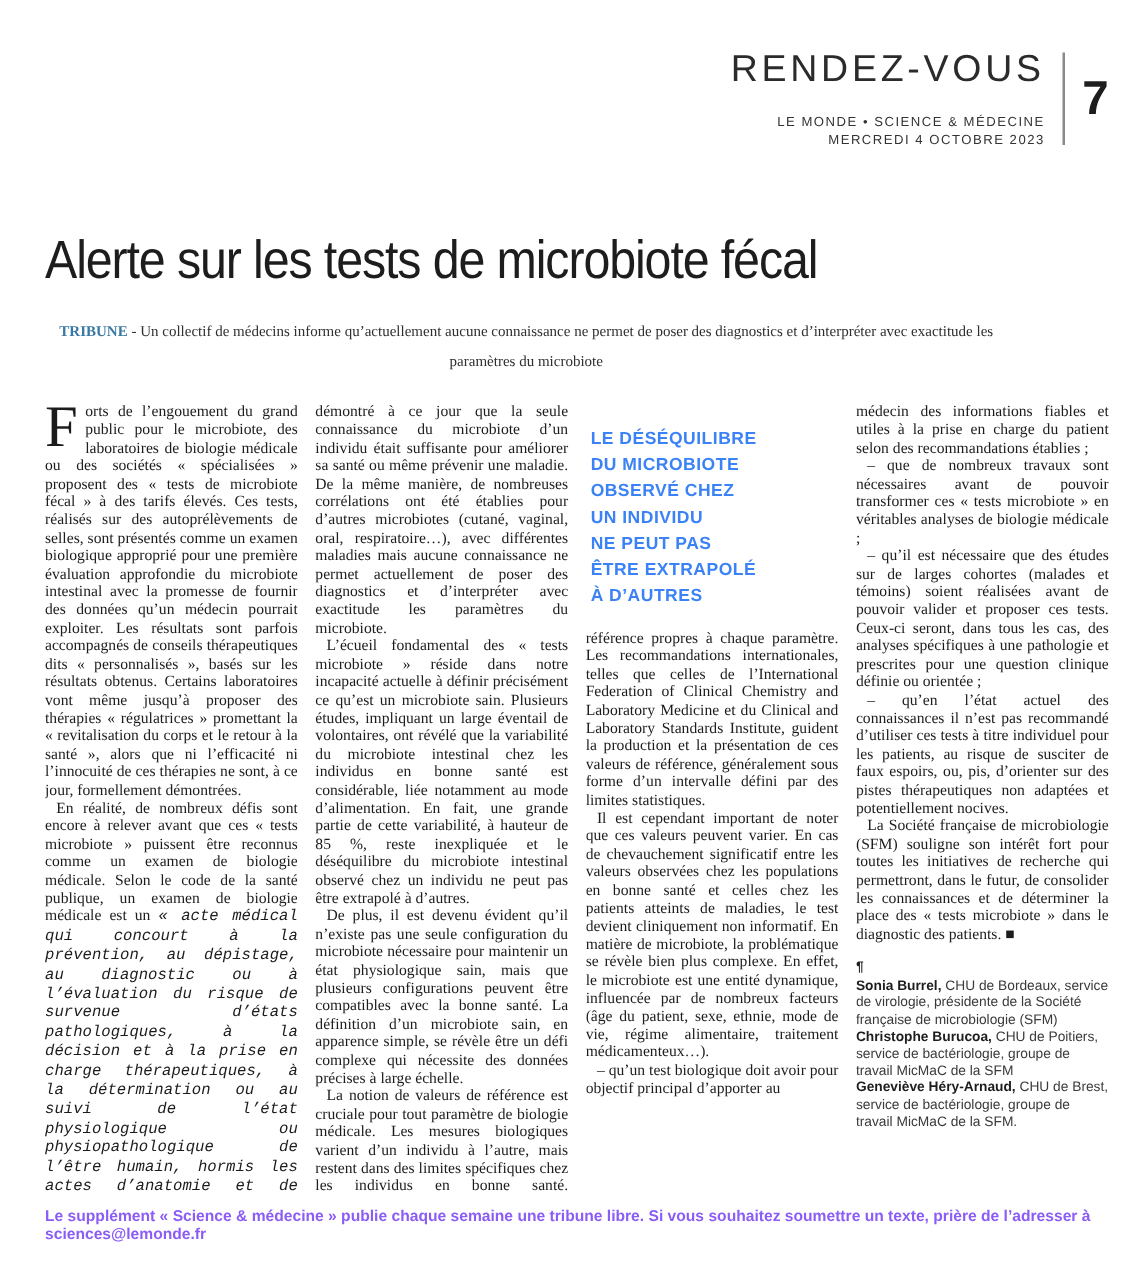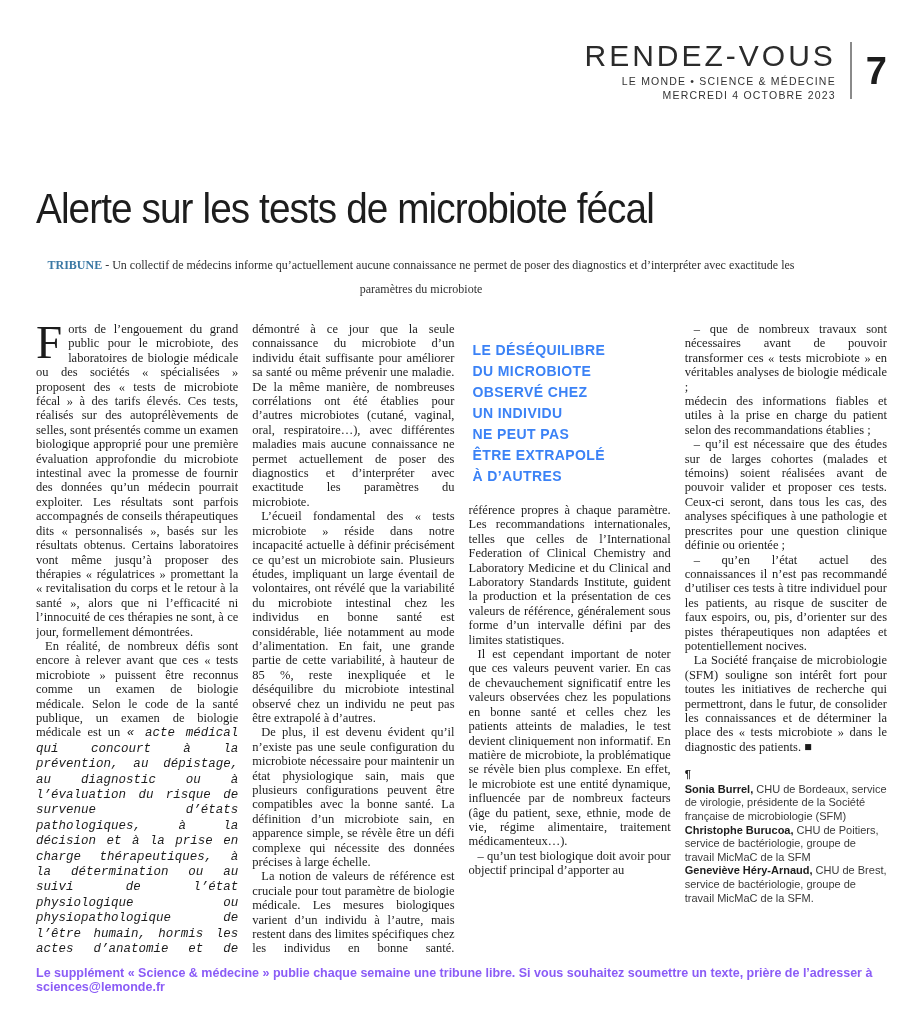--- a/index.html
+++ b/index.html
@@ -3,21 +3,21 @@
 <meta charset="utf-8">
 <style>
   html,body{margin:0;padding:0;background:#ffffff;}
   #page{position:relative;width:913px;height:1024px;background:#ffffff;overflow:hidden;
         font-family:"Liberation Serif",serif;color:#1c1c1c;}
 
   
   .masthead{position:absolute;top:40px;right:26px;display:flex;align-items:stretch;gap:14px;}
   .masthead-text{text-align:right;font-family:"Liberation Sans",sans-serif;}
   .section-name{font-size:30px;font-weight:300;letter-spacing:3px;color:#2b2b2b;line-height:32px;}
-  .pub-line{font-size:10.5px;letter-spacing:1.2px;color:#333;margin-top:3px;}
+  .pub-line{font-size:10.5px;letter-spacing:1.2px;color:#333;margin-top:20px;}
   .date-line{font-size:10.5px;letter-spacing:1.2px;color:#333;margin-top:2px;}
   .mast-rule{width:2px;background:#8a8a8a;margin:2px 0;}
   .page-num{font-family:"Liberation Sans",sans-serif;font-size:38px;font-weight:700;color:#1d1d1d;
             align-self:center;line-height:1;}
 
   
   .headline{position:absolute;top:184px;left:36px;width:860px;
             font-family:"Liberation Sans",sans-serif;font-weight:300;font-size:43px;
             letter-spacing:-1px;color:#1d1d1d;transform:scaleX(0.90);transform-origin:left;
             white-space:nowrap;}
@@ -100,22 +100,22 @@
 ÊTRE EXTRAPOLÉ
 À D’AUTRES</div>
       <div>
           <p class="para"><span>référence propres à chaque paramètre. Les recommandations internationales, telles que celles de l’International Federation of Clinical Chemistry and Laboratory Medicine et du Clinical and Laboratory Standards Institute, guident la production et la présentation de ces valeurs de référence, généralement sous forme d’un intervalle défini par des limites statistiques.</span></p>
           <p class="para indent"><span>Il est cependant important de noter que ces valeurs peuvent varier. En cas de chevauchement significatif entre les valeurs observées chez les populations en bonne santé et celles chez les patients atteints de maladies, le test devient cliniquement non informatif. En matière de microbiote, la problématique se révèle bien plus complexe. En effet, le microbiote est une entité dynamique, influencée par de nombreux facteurs (âge du patient, sexe, ethnie, mode de vie, régime alimentaire, traitement médicamenteux…).</span></p>
           <p class="para indent"><span>– qu’un test biologique doit avoir pour objectif principal d’apporter au</span></p>
         </div>
     </div>
     <div class="col">
       <div>
+          <p class="para"><span>médecin des informations fiables et utiles à la prise en charge du patient selon des recommandations établies ;</span></p>
           <p class="para indent"><span>– que de nombreux travaux sont nécessaires avant de pouvoir transformer ces « tests microbiote » en véritables analyses de biologie médicale ;</span></p>
-          <p class="para"><span>médecin des informations fiables et utiles à la prise en charge du patient selon des recommandations établies ;</span></p>
           <p class="para indent"><span>– qu’il est nécessaire que des études sur de larges cohortes (malades et témoins) soient réalisées avant de pouvoir valider et proposer ces tests. Ceux-ci seront, dans tous les cas, des analyses spécifiques à une pathologie et prescrites pour une question clinique définie ou orientée ;</span></p>
           <p class="para indent"><span>– qu’en l’état actuel des connaissances il n’est pas recommandé d’utiliser ces tests à titre individuel pour les patients, au risque de susciter de faux espoirs, ou, pis, d’orienter sur des pistes thérapeutiques non adaptées et potentiellement nocives.</span></p>
           <p class="para indent"><span>La Société française de microbiologie (SFM) souligne son intérêt fort pour toutes les initiatives de recherche qui permettront, dans le futur, de consolider les connaissances et de déterminer la place des « tests microbiote » dans le diagnostic des patients. ■</span></p>
         </div>
       <div class="signatures">
         <div class="sig-mark">¶</div>
         <div id="sig-list">
             <div><span class="sig-name">Sonia Burrel,</span><span> CHU de Bordeaux, service de virologie, présidente de la Société française de microbiologie (SFM)</span></div>
             <div><span class="sig-name">Christophe Burucoa,</span><span> CHU de Poitiers, service de bactériologie, groupe de travail MicMaC de la SFM</span></div>
             <div><span class="sig-name">Geneviève Héry-Arnaud,</span><span> CHU de Brest, service de bactériologie, groupe de travail MicMaC de la SFM.</span></div>

